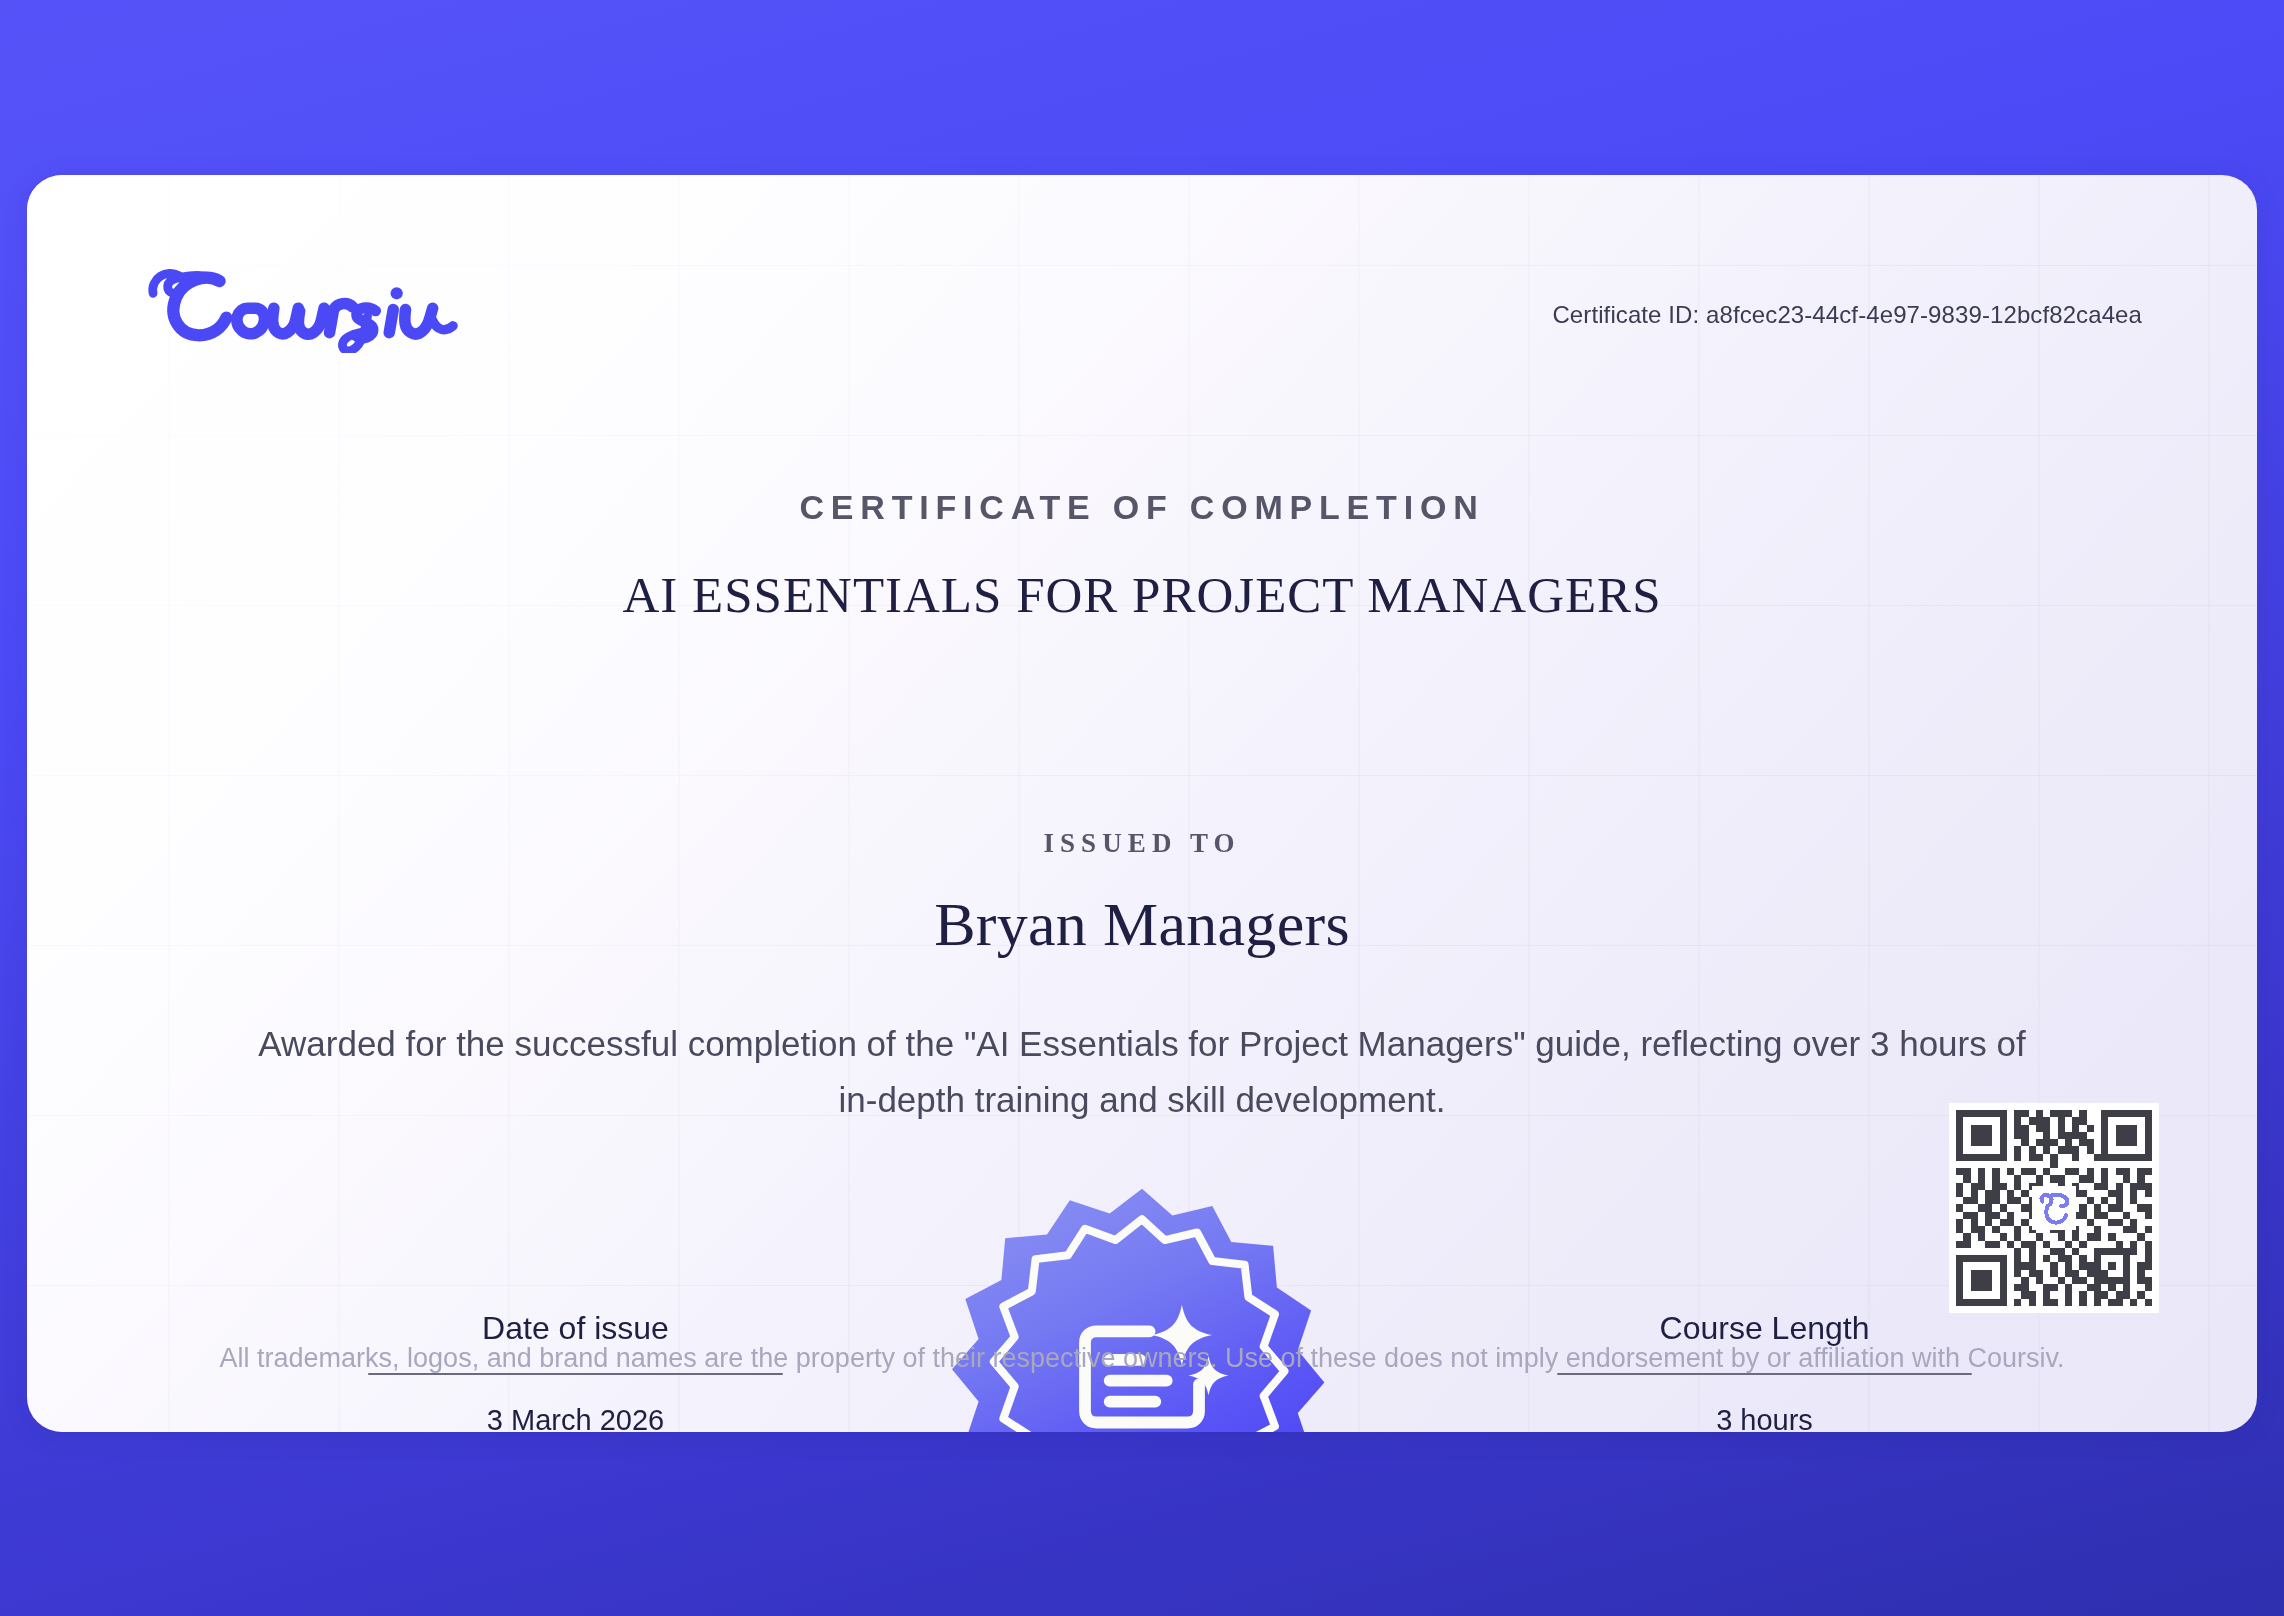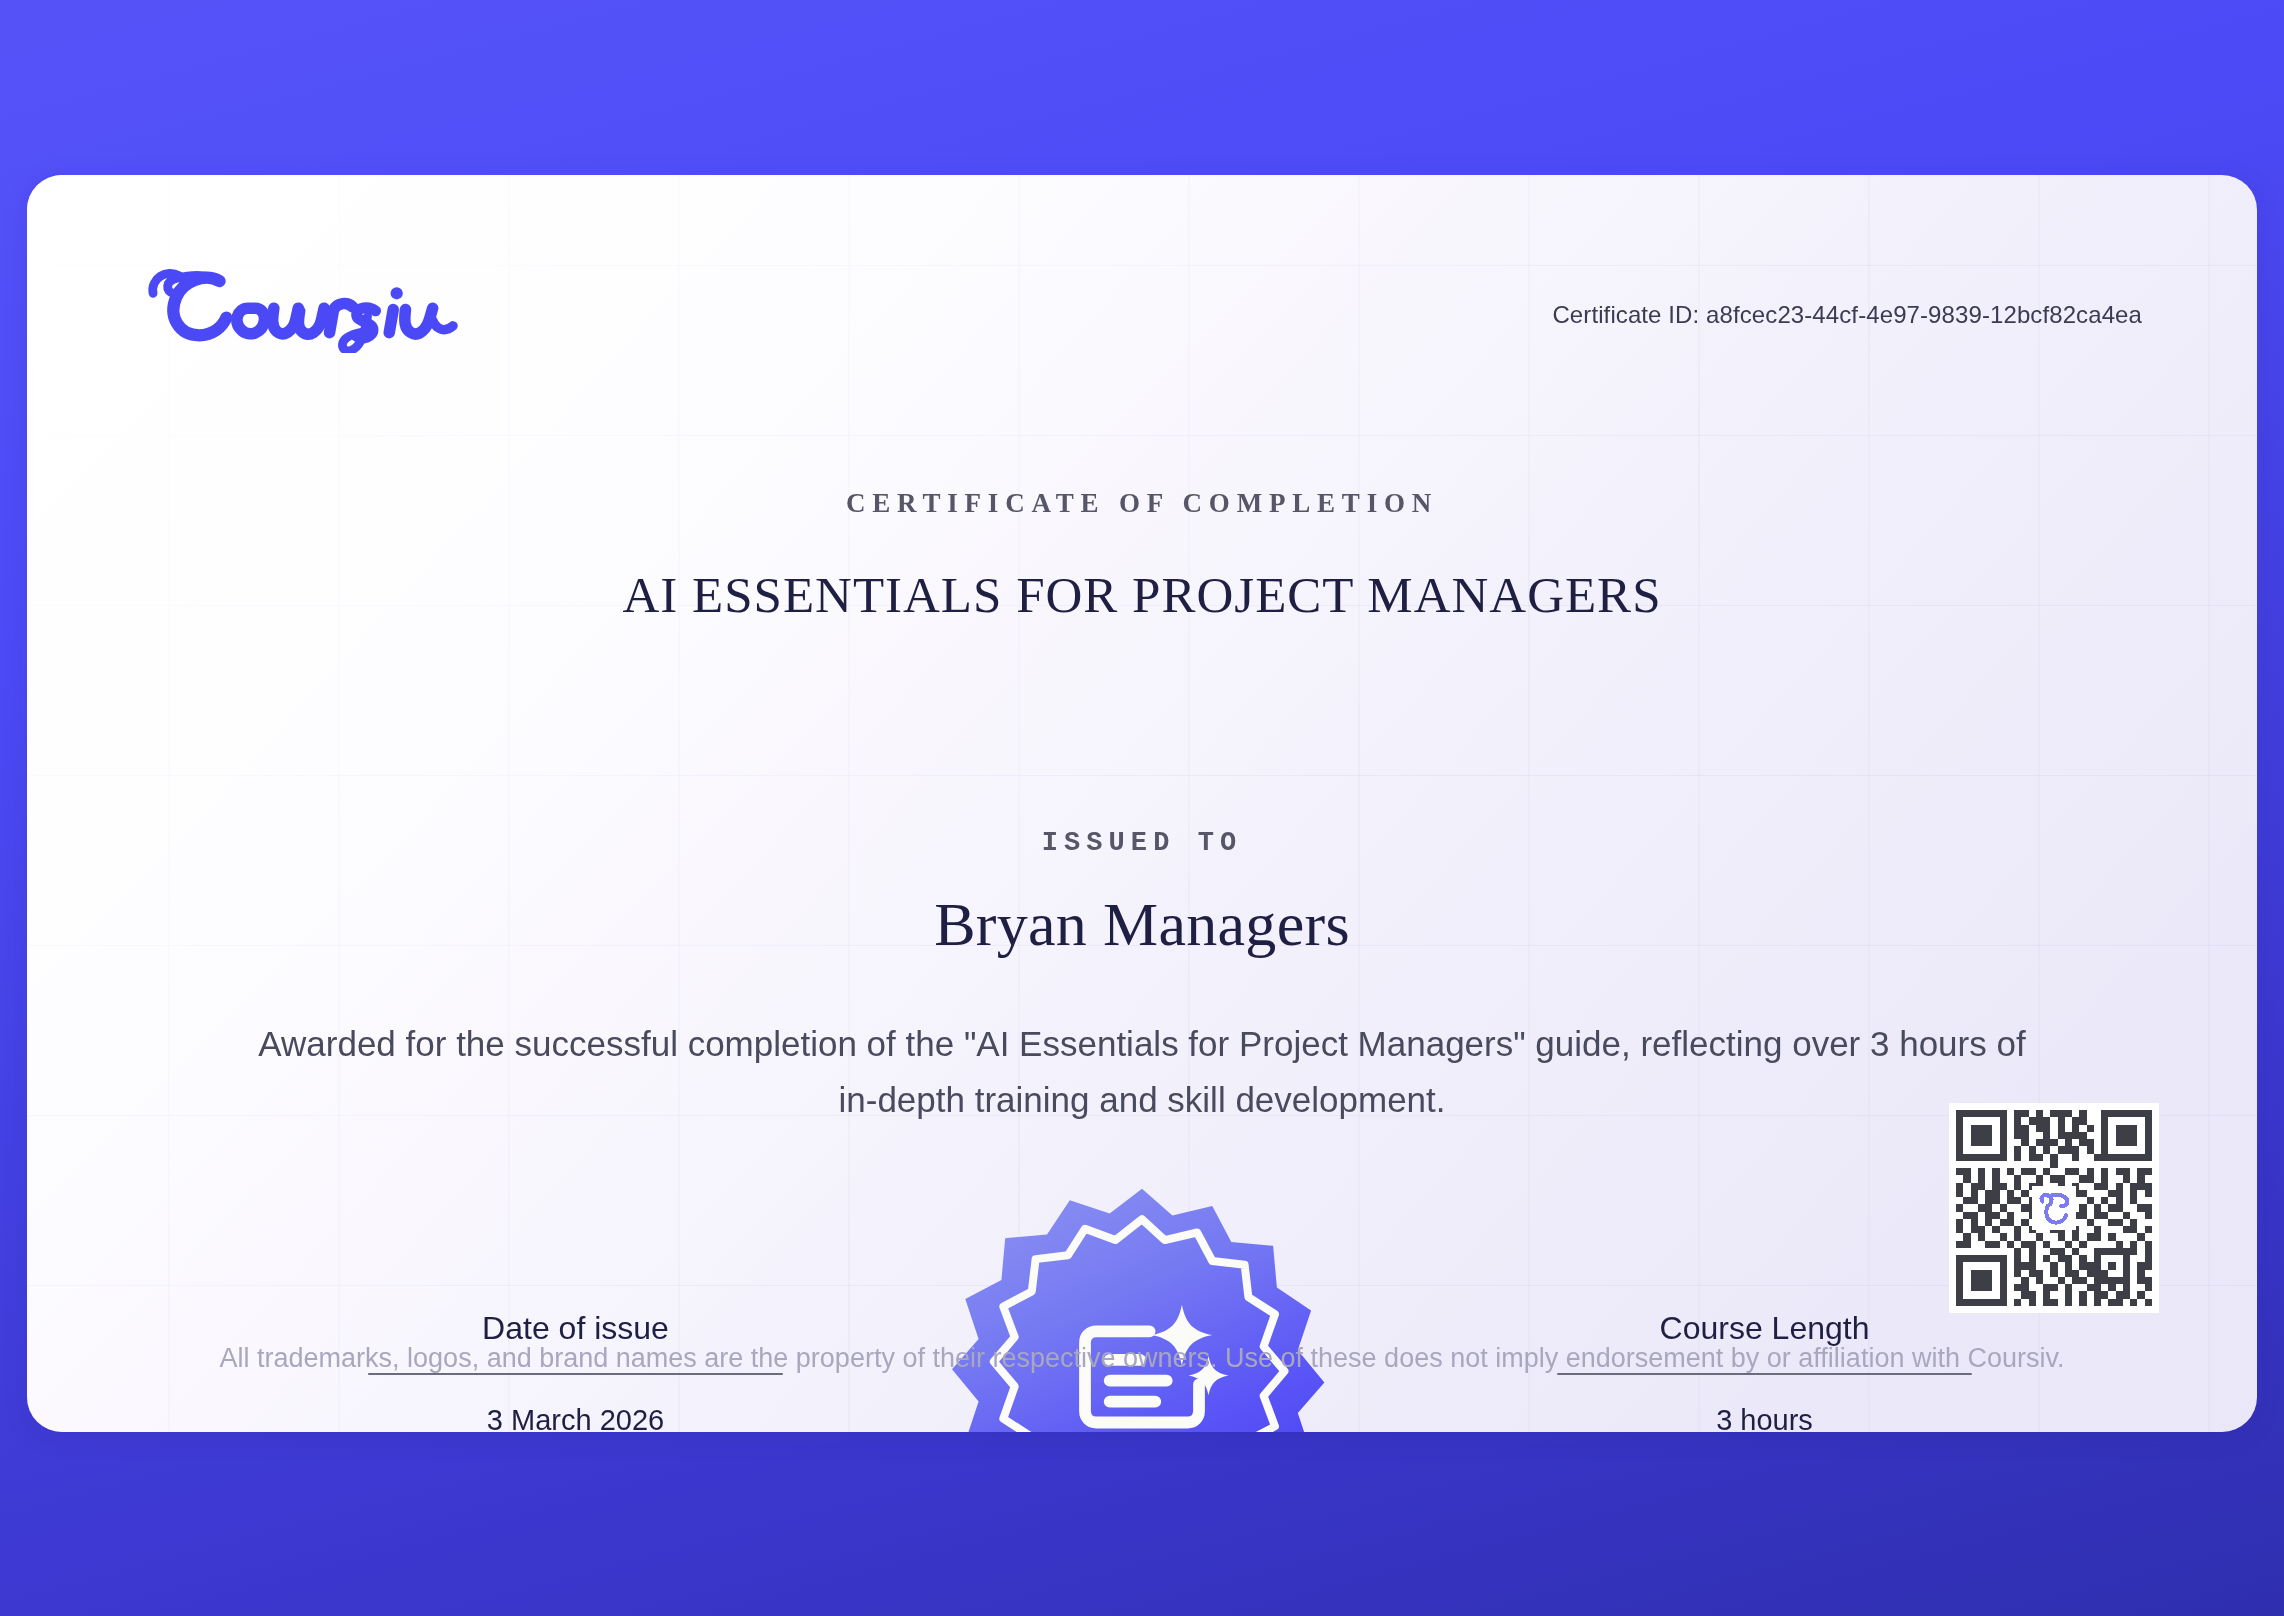--- a/index.html
+++ b/index.html
@@ -93,25 +93,25 @@
     white-space: nowrap;
     font-family: "Liberation Sans", sans-serif;
   }
 
   
   .eyebrow {
     position: absolute;
     left: 0; right: 0;
     top: 313px;
     text-align: center;
-    font-size: 27px;
+    font-size: 34px;
     font-weight: 600;
     letter-spacing: 6.8px;
     color: #565668;
-    font-family: Liberation Serif, serif;
+    font-family: Liberation Sans, sans-serif;
   }
 
   
   .course-title {
     position: absolute;
     left: 50%;
     transform: translateX(-50%);
     top: 388px;
     width: 1391px;
     text-align: center;
@@ -125,21 +125,21 @@
   
   .issued-label {
     position: absolute;
     left: 0; right: 0;
     top: 653px;
     text-align: center;
     font-size: 27px;
     font-weight: 600;
     letter-spacing: 6.1px;
     color: #565668;
-    font-family: Liberation Mono, monospace;
+    font-family: Liberation Serif, serif;
   }
   .recipient {
     position: absolute;
     left: 0; right: 0;
     top: 714px;
     text-align: center;
     font-family: "Liberation Serif", serif;
     font-size: 62px;
     letter-spacing: 0.3px;
     color: #1F1F44;

